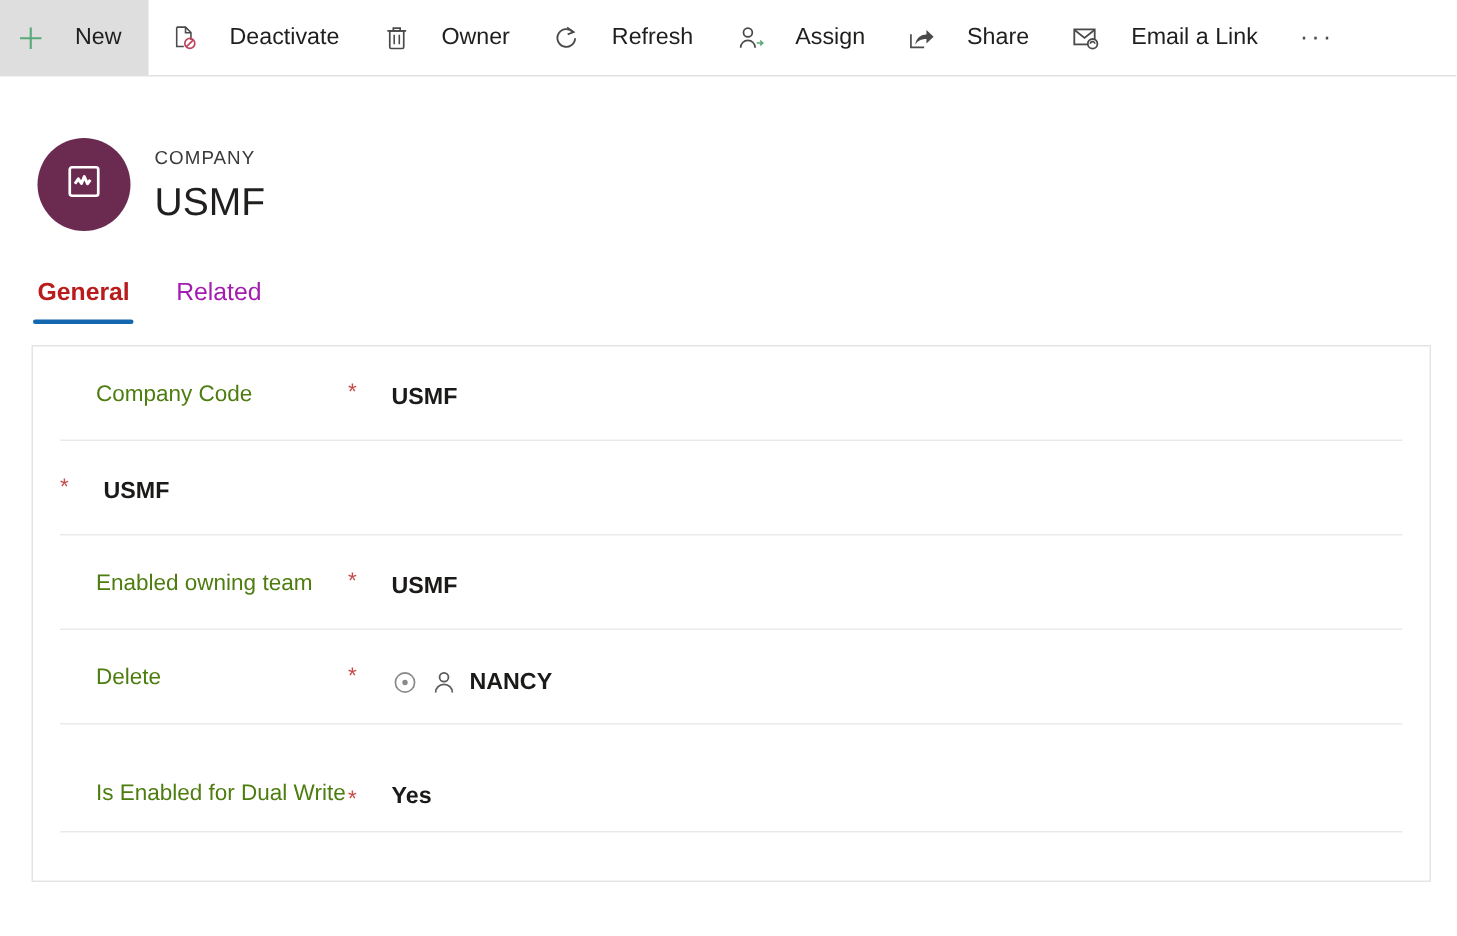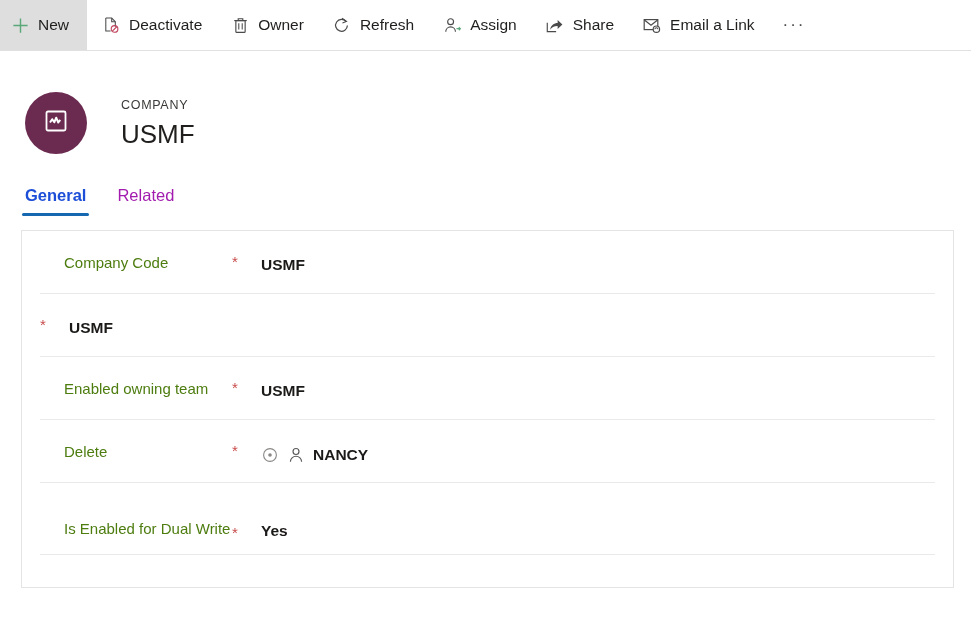--- a/index.html
+++ b/index.html
@@ -19,21 +19,21 @@
     height: 51px;
     width: 971px;
     background: #ffffff;
     border-bottom: 1px solid #e1e1e1;
     display: flex;
     align-items: stretch;
   }
   .cmd-btn {
     display: flex;
     align-items: center;
-    gap: 8px;
+    gap: 20px;
     padding: 0 14px;
     height: 50px;
     cursor: pointer;
     white-space: nowrap;
     color: #201f1e;
     font-size: 15.5px;
     user-select: none;
   }
   .cmd-btn.primary { background: #dedede; padding-left: 10px; padding-right: 18px; }
   .cmd-btn .cmd-label { line-height: 1; padding-bottom: 1px; }
@@ -41,21 +41,21 @@
   .cmd-overflow {
     display: flex; align-items: center; justify-content: center;
     padding: 0 14px; height: 50px; cursor: pointer; letter-spacing: 2px;
     color: #4a4a4a; font-size: 17px;
   }
 
   
   .entity-header {
     display: flex;
     align-items: center;
-    gap: 34px;
+    gap: 16px;
     padding: 26px 0 0 25px;
     height: 118px;
   }
   .entity-avatar {
     width: 62px; height: 62px; border-radius: 50%;
     background: #6b2b51;
     display: flex; align-items: center; justify-content: center;
     flex: 0 0 62px;
   }
   .entity-meta { display: flex; flex-direction: column; justify-content: center; }
@@ -83,21 +83,21 @@
     height: 47px;
   }
   .tab {
     position: relative;
     font-size: 16.5px;
     color: #a21caf;
     padding: 0 3px 11px 3px;
     cursor: pointer;
     user-select: none;
   }
-  .tab.selected { color: #1d4ed8; font-weight: 600; }
+  .tab.selected { color: #b91c1c; font-weight: 600; }
   .tab.selected::after {
     content: "";
     position: absolute;
     left: 0; right: 0; bottom: 0;
     height: 3px;
     background: #1567b0;
     border-radius: 2px;
   }
 
   

